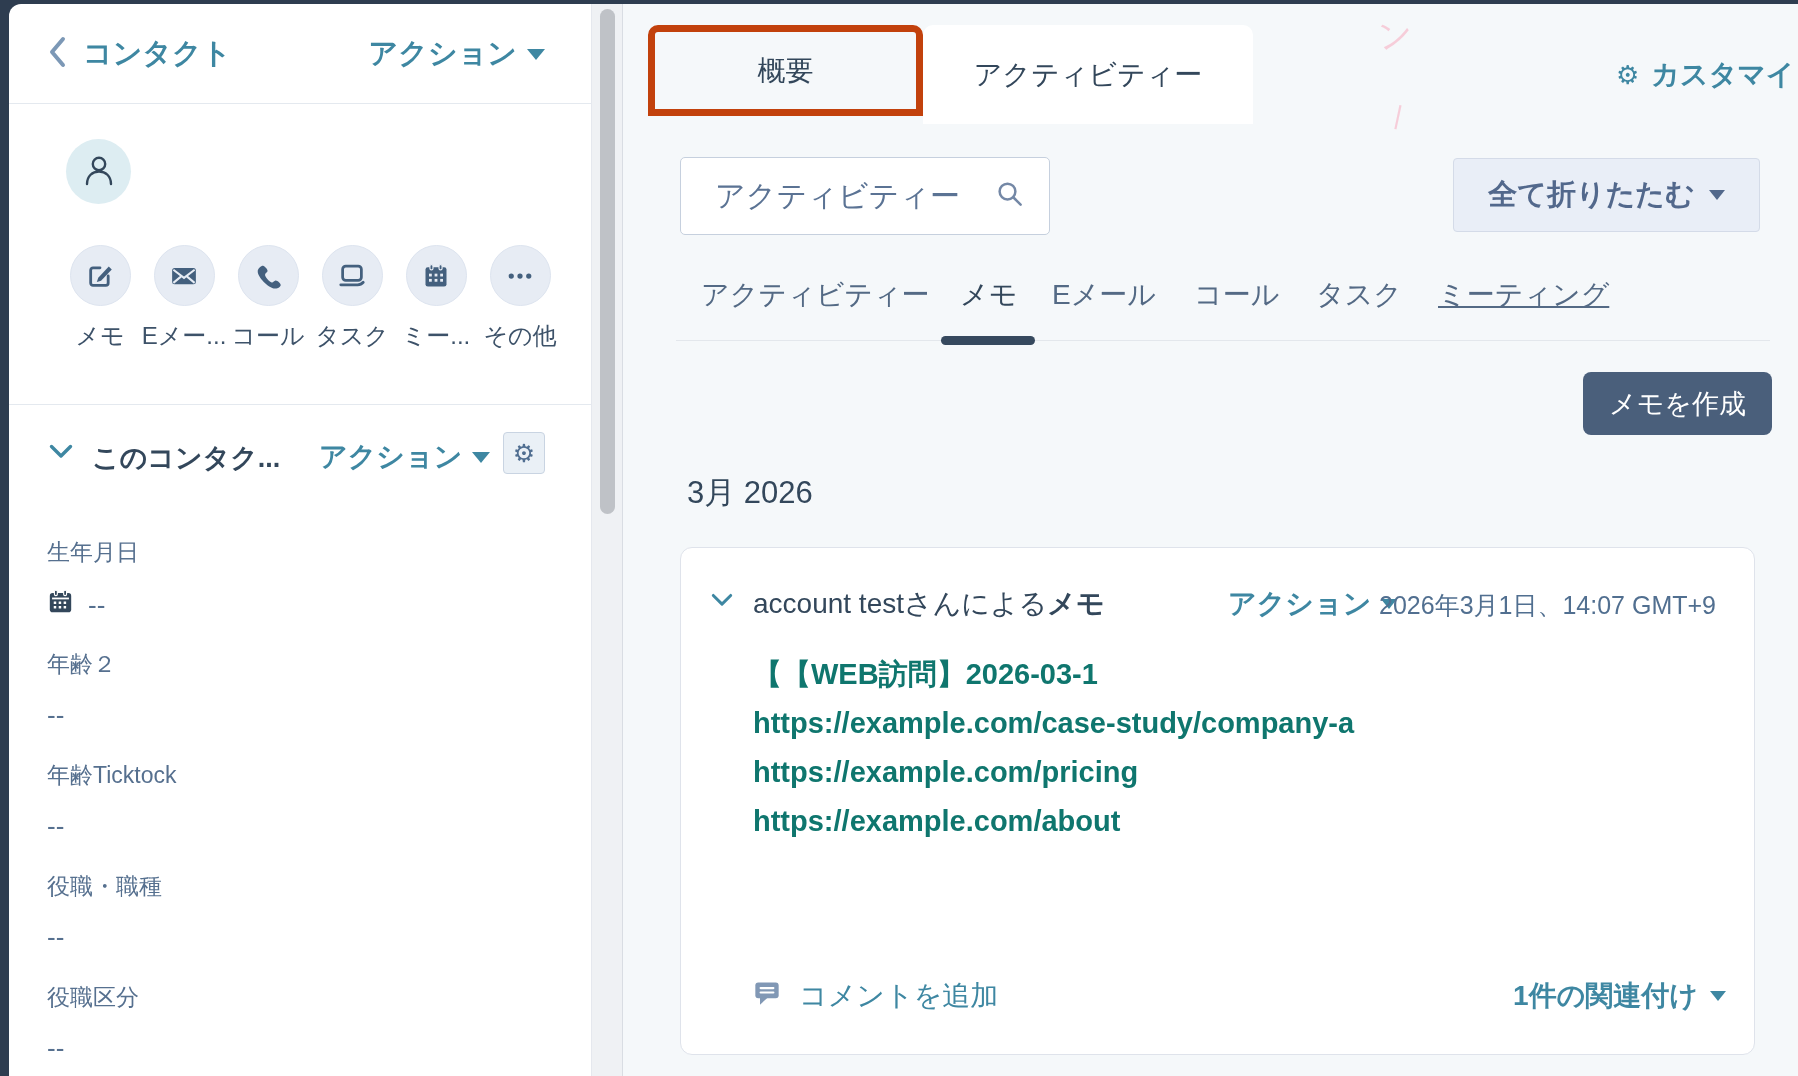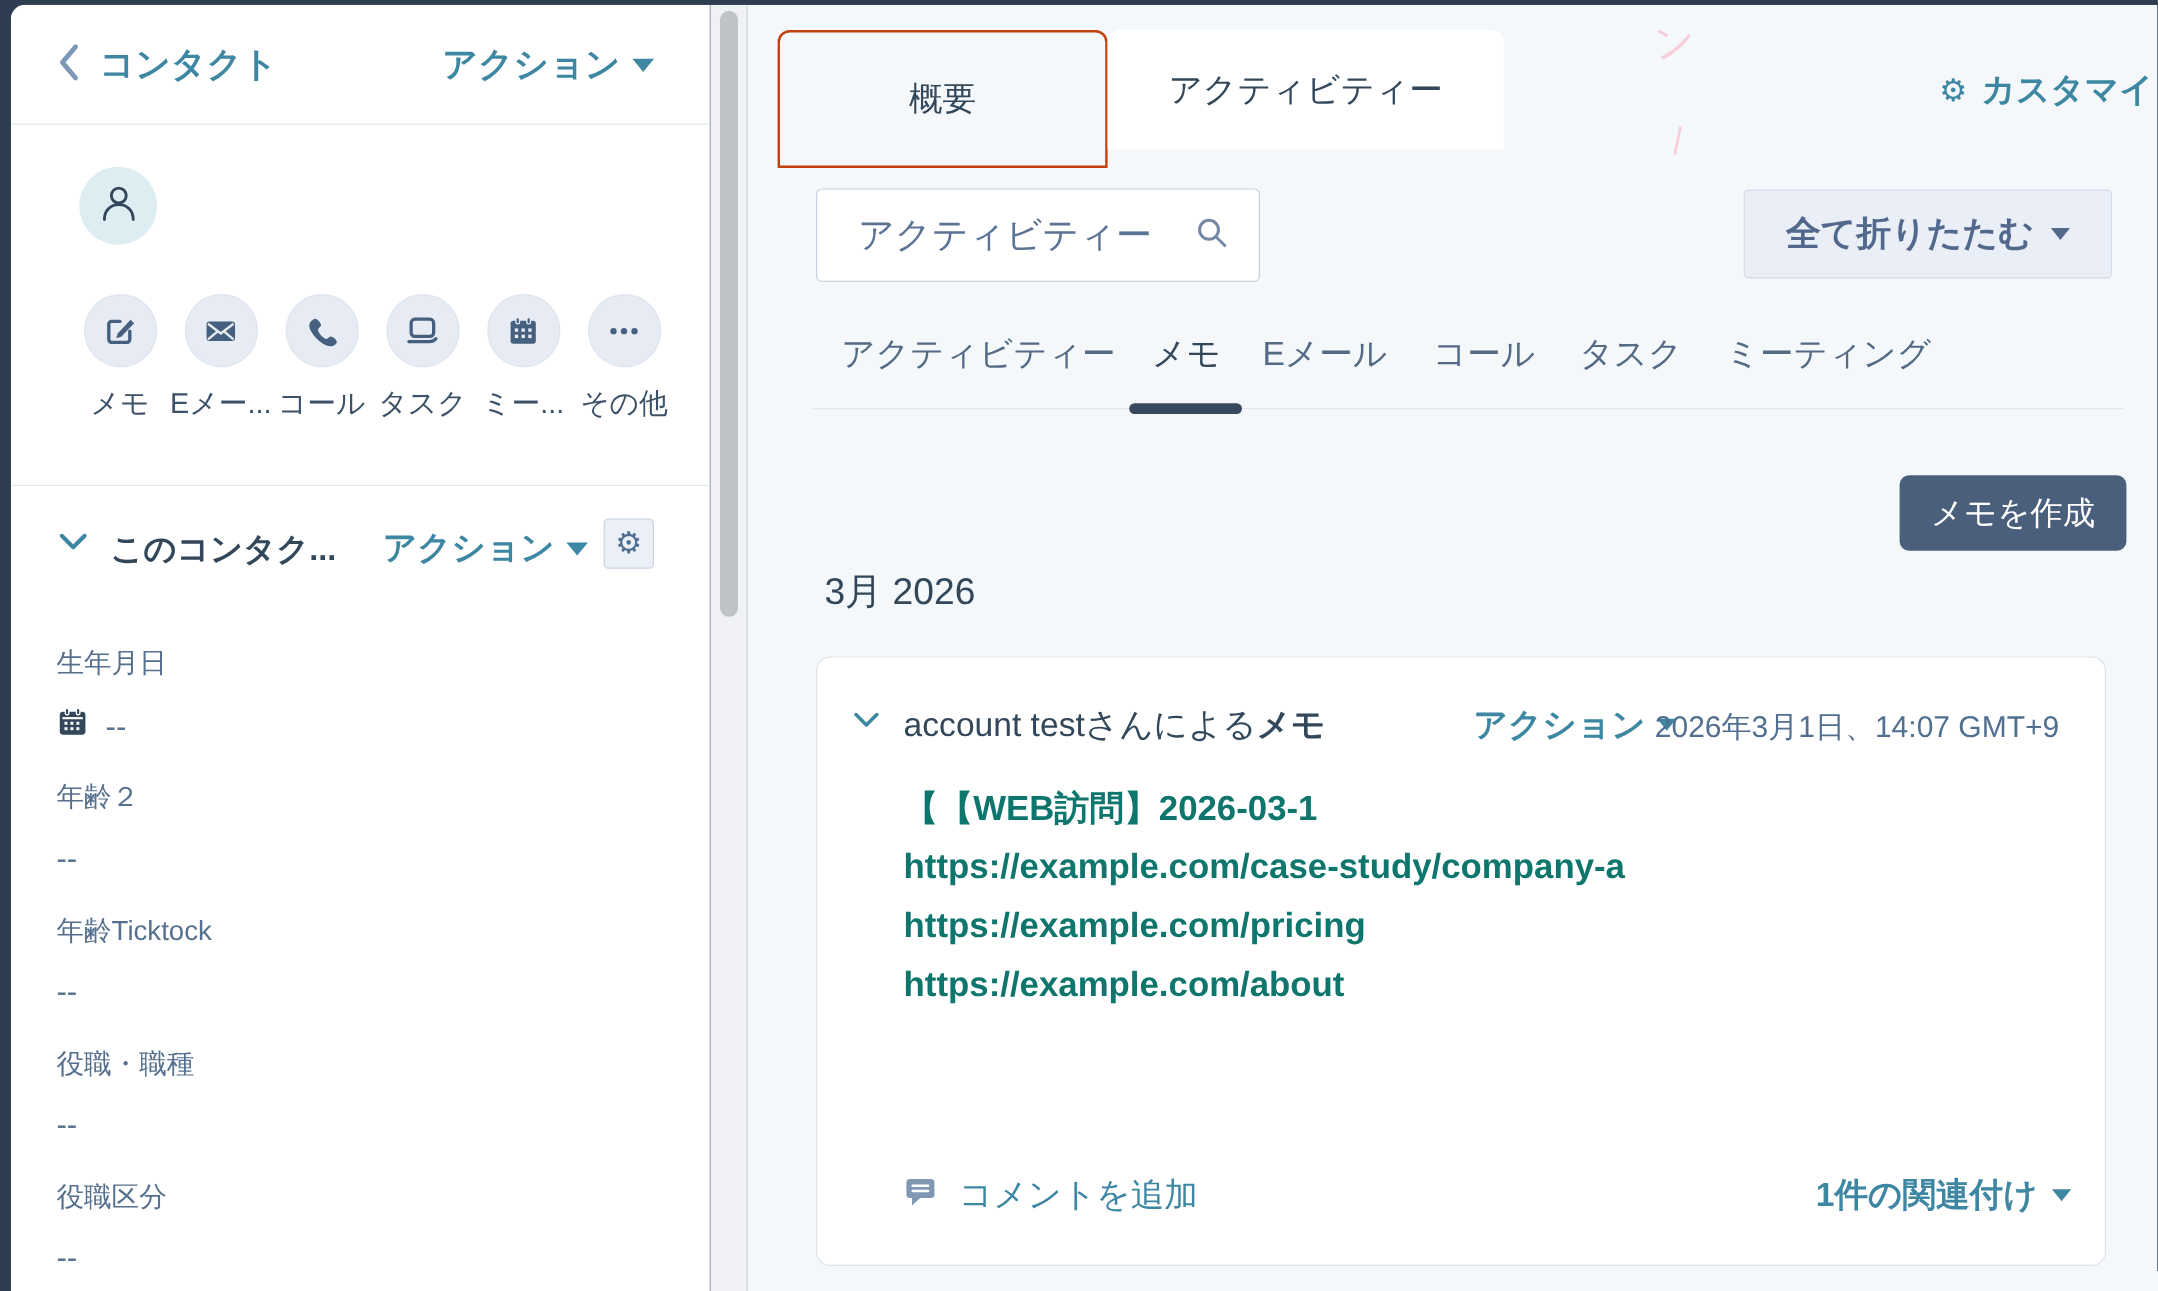--- a/index.html
+++ b/index.html
@@ -44,22 +44,22 @@
   }
   .field{left:38px;}
   .field-label{font-size:23px;color:#56708f;}
   .field-value{margin-top:20px;font-size:26px;color:#56708f;display:flex;align-items:center;gap:14px;}
   
   .gutter{left:592px;top:4px;width:31px;height:1072px;background:#eff1f4;border-right:1px solid #d9dde3;}
   .thumb{position:absolute;left:8px;top:5px;width:15px;height:505px;border-radius:8px;background:#bfc2c7;cursor:grab;}
   
   .main{left:623px;top:4px;width:1175px;height:1072px;background:#f5f8fa;}
   .tab{
-    position:absolute;top:21px;height:115px;display:flex;align-items:center;justify-content:center;
-    font-size:28px;color:#33475b;background:#f5f8fa;border:2px solid #c2410c;
+    position:absolute;top:21px;height:91px;display:flex;align-items:center;justify-content:center;
+    font-size:28px;color:#33475b;background:#f5f8fa;border:7px solid #c2410c;
     border-radius:10px 10px 0 0;cursor:pointer;
   }
   .tab.active{background:#ffffff;border:none;height:99px;}
   .customize{position:absolute;top:52px;left:993px;display:flex;align-items:center;gap:12px;
     font-size:28px;font-weight:bold;color:#3e87a2;cursor:pointer;white-space:nowrap;}
   .searchbox{
     position:absolute;left:57px;top:153px;width:370px;height:78px;background:#fff;
     border:1px solid #c6d0de;border-radius:5px;display:flex;align-items:center;
     padding:0 24px 0 34px;cursor:text;
   }
@@ -70,21 +70,20 @@
     gap:14px;font-size:29px;font-weight:bold;color:#52688c;cursor:pointer;
   }
   .ftab{position:absolute;top:272px;font-size:28px;color:#546a85;cursor:pointer;white-space:nowrap;}
   .ftab.active{color:#33475b;}
   .ftab-line{position:absolute;left:53px;top:336px;width:1094px;height:1px;background:#e3e7ec;}
   .ftab-pill{position:absolute;left:318px;top:332px;width:94px;height:9px;border-radius:5px;background:#36495e;}
   .create-note{
     position:absolute;left:960px;top:368px;width:189px;height:63px;border-radius:8px;
     background:#4a5f7b;color:#ffffff;font-size:27px;display:flex;align-items:center;justify-content:center;
     cursor:pointer;
-    margin-top:24px;
   }
   .month{position:absolute;left:64px;top:468px;font-size:31px;font-weight:500;color:#33475b;}
   .card{
     position:absolute;left:57px;top:543px;width:1075px;height:508px;background:#ffffff;
     border:1px solid #dfe3eb;border-radius:12px;
   }
   .card-chevron{position:absolute;left:30px;top:45px;cursor:pointer;}
   .card-title{position:absolute;left:72px;top:37px;font-size:28px;color:#33475b;white-space:nowrap;cursor:pointer;}
   .card-title b{font-weight:bold;}
   .card-actions{position:absolute;left:547px;top:37px;}
@@ -287,21 +286,21 @@
     <div class="collapse-btn">
       <span>全て折りたたむ</span>
       <span class="caret slate sm"></span>
     </div>
 
     <span class="ftab" style="left:78px;">アクティビティー</span>
     <span class="ftab active" style="left:337px;">メモ</span>
     <span class="ftab" style="left:429px;">Eメール</span>
     <span class="ftab" style="left:571px;">コール</span>
     <span class="ftab" style="left:693px;">タスク</span>
-    <span class="ftab" style="left:815px;">ミーティング</span>
+    <span class="ftab" style="left:815px;text-decoration:underline;">ミーティング</span>
     <div class="ftab-line"></div>
     <div class="ftab-pill"></div>
 
     <div class="create-note">
       <span>メモを作成</span>
     </div>
 
     <div class="month">3月 2026</div>
 
     <div class="card">

